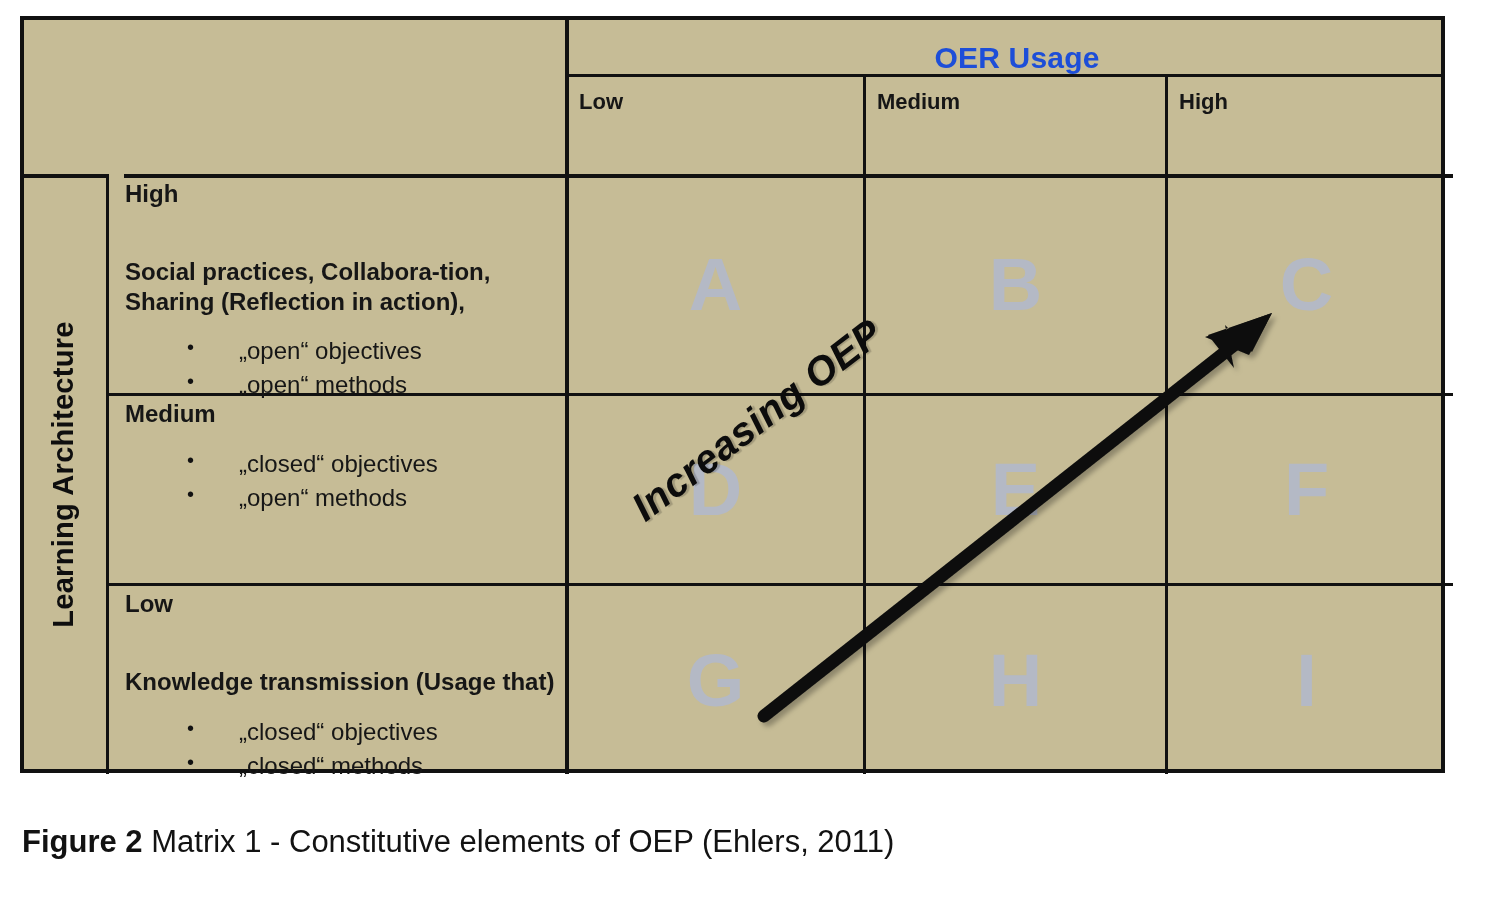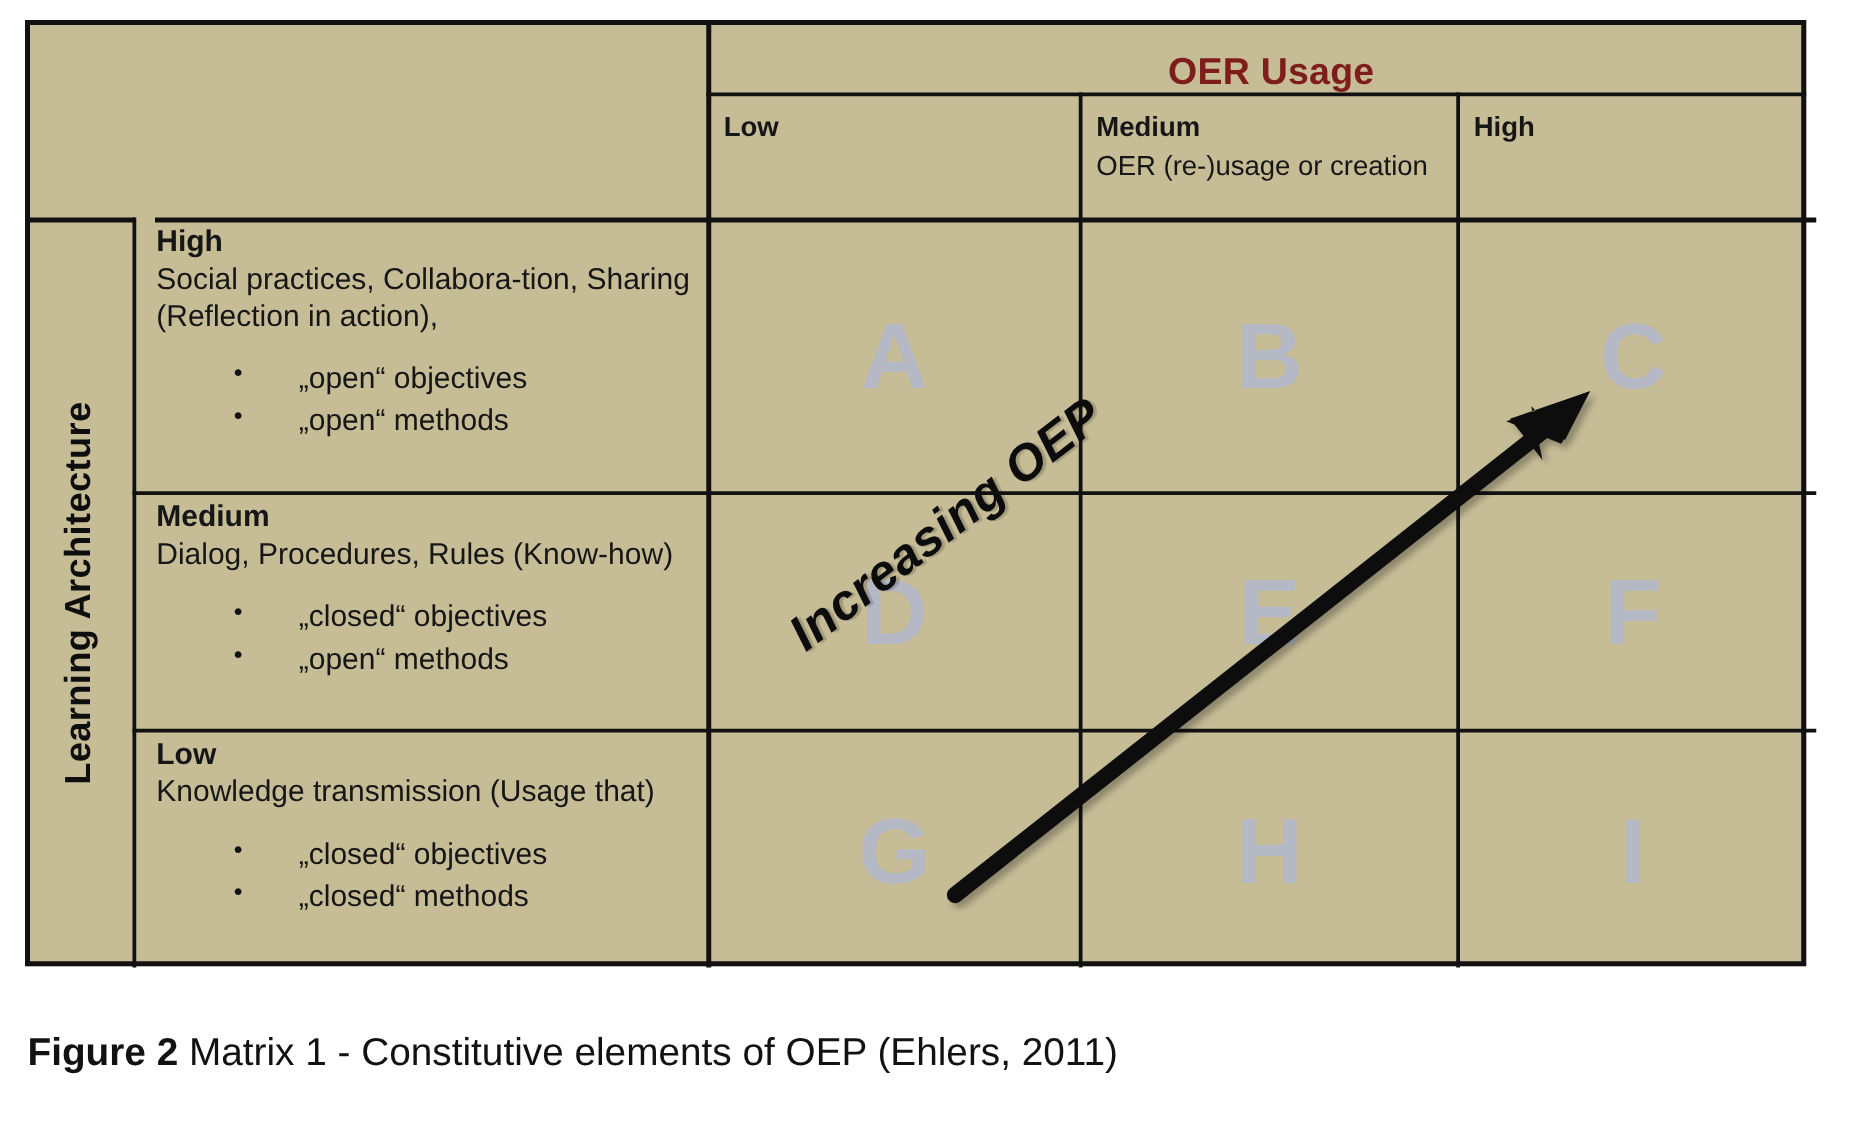--- a/index.html
+++ b/index.html
@@ -54,21 +54,21 @@
     left: 565px;
     top: 18px;
     width: 856px;
     height: 40px;
     display: flex;
     align-items: center;
     justify-content: center;
     font-size: 30px;
     font-weight: bold;
     letter-spacing: 0.2px;
-    color: #7f1d1d;
+    color: #1d4ed8;
   }
 
   .col-head {
     position: absolute;
     top: 62px;
     height: 106px;
     padding: 4px 8px 0 10px;
     box-sizing: border-box;
     font-size: 22px;
     line-height: 1.42;
@@ -113,21 +113,22 @@
     font-size: 24px;
     line-height: 1.24;
     color: #161616;
   }
   .row-desc .rd-title {
     display: block;
     font-weight: bold;
   }
   .row-desc .rd-desc {
     display: block;
-    font-weight: normal;
+    font-weight: bold;
+    margin-top: 48px;
   }
   .row-desc ul {
     margin: 18px 0 0 0;
     padding: 0 0 0 62px;
     list-style: none;
   }
   .row-desc li {
     position: relative;
     padding-left: 52px;
     line-height: 1.42;
@@ -202,21 +203,20 @@
   <div id="matrix">
 
     <div id="oer-usage-title">OER Usage</div>
 
     <div class="col-head" style="left:545px; width:297px;">
       <span class="ch-title">Low</span>
     </div>
 
     <div class="col-head" style="left:843px; width:298px;">
       <span class="ch-title">Medium</span>
-      <span class="ch-desc">OER (re-)usage  or creation</span>
     </div>
 
     <div class="col-head" style="left:1145px; width:272px;">
       <span class="ch-title">High</span>
     </div>
 
     <div class="rule-h" style="left:541px; top:54px; width:880px;"></div>
 
     <div class="rule-h thick" style="left:-4px; top:154px; width:88px;"></div>
     <div class="rule-h thick" style="left:100px; top:154px; width:1329px;"></div>
@@ -241,21 +241,20 @@
       <span class="rd-title">High</span>
       <span class="rd-desc">Social practices, Collabora-tion, Sharing (Reflection in action),</span>
       <ul>
         <li>„open“ objectives</li>
         <li>„open“ methods</li>
       </ul>
     </div>
 
     <div class="row-desc" style="left:85px; top:376px; width:456px;">
       <span class="rd-title">Medium</span>
-      <span class="rd-desc">Dialog, Procedures, Rules (Know-how)</span>
       <ul>
         <li>„closed“ objectives</li>
         <li>„open“ methods</li>
       </ul>
     </div>
 
     <div class="row-desc" style="left:85px; top:566px; width:456px;">
       <span class="rd-title">Low</span>
       <span class="rd-desc">Knowledge transmission (Usage that)</span>
       <ul>

